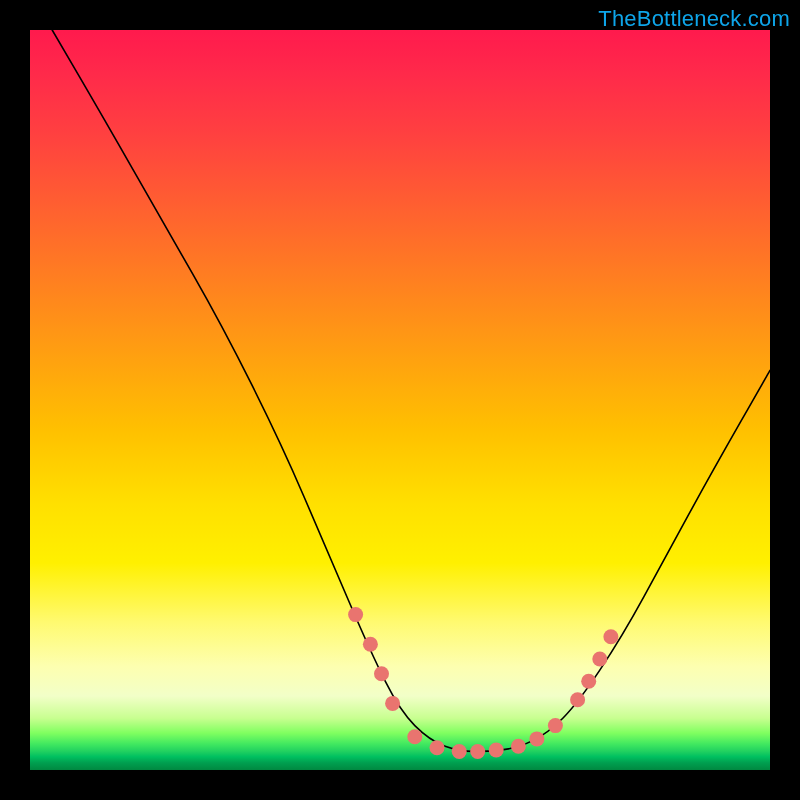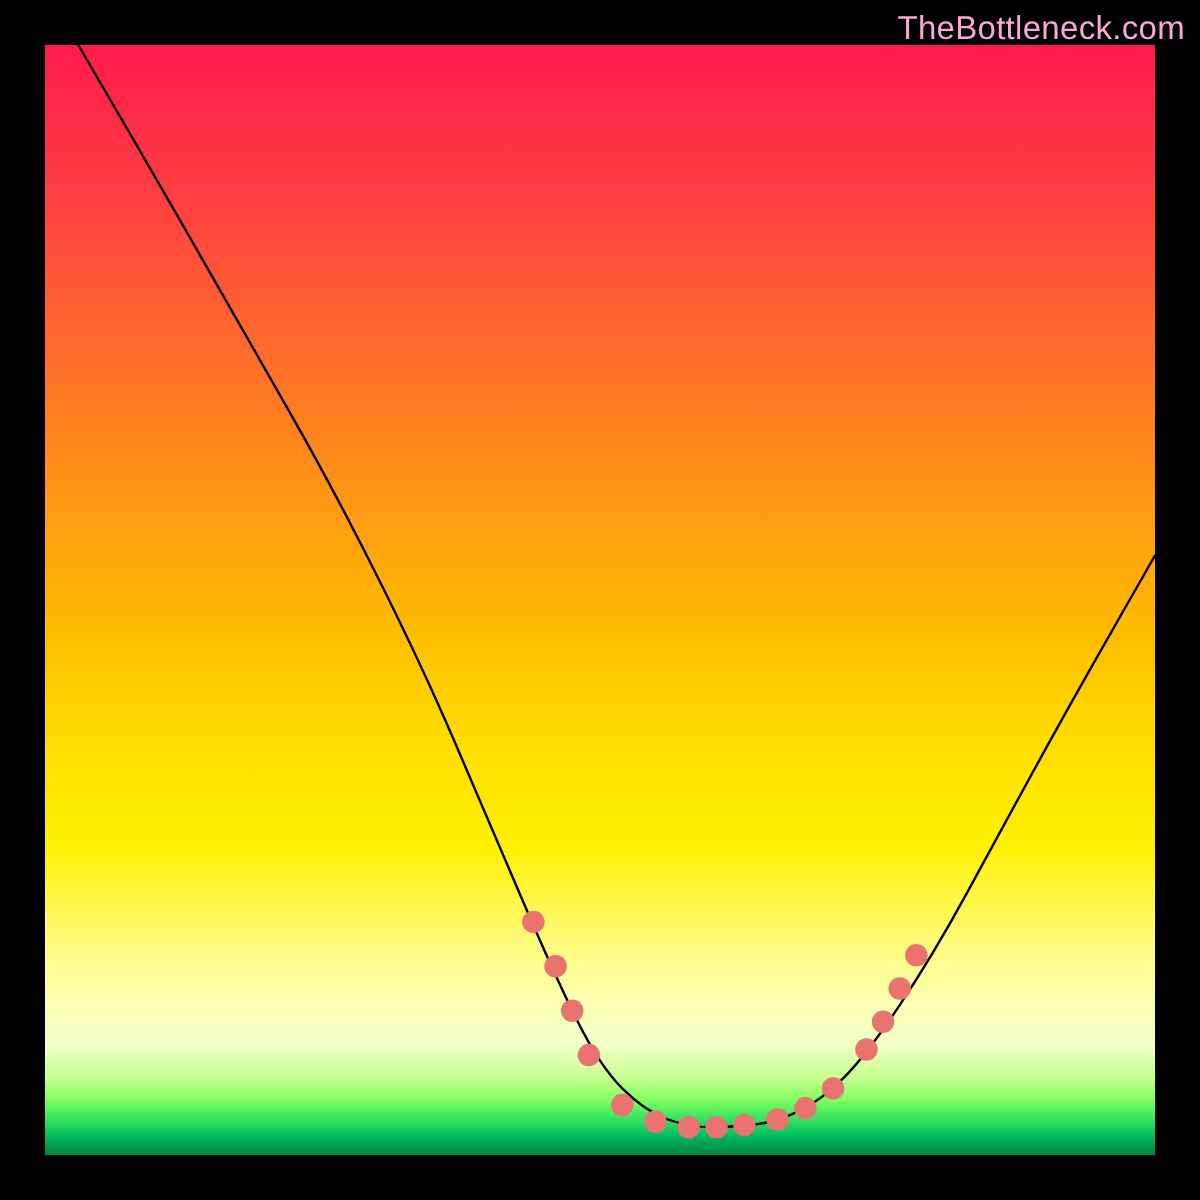--- a/index.html
+++ b/index.html
@@ -45,21 +45,21 @@
       #20d060 97.5%,
       #00c060 98.2%,
       #00a050 99%,
       #008840 100%
     );
   }
   .watermark {
     position: absolute;
     top: 6px;
     right: 10px;
-    color: #f9a8d4;
+    color: #0ea5e9;
     font-size: 22px;
     font-weight: 400;
     letter-spacing: 0.2px;
     z-index: 50;
   }
   svg.curve {
     position: absolute;
     left: 0;
     top: 0;
     width: 740px;

